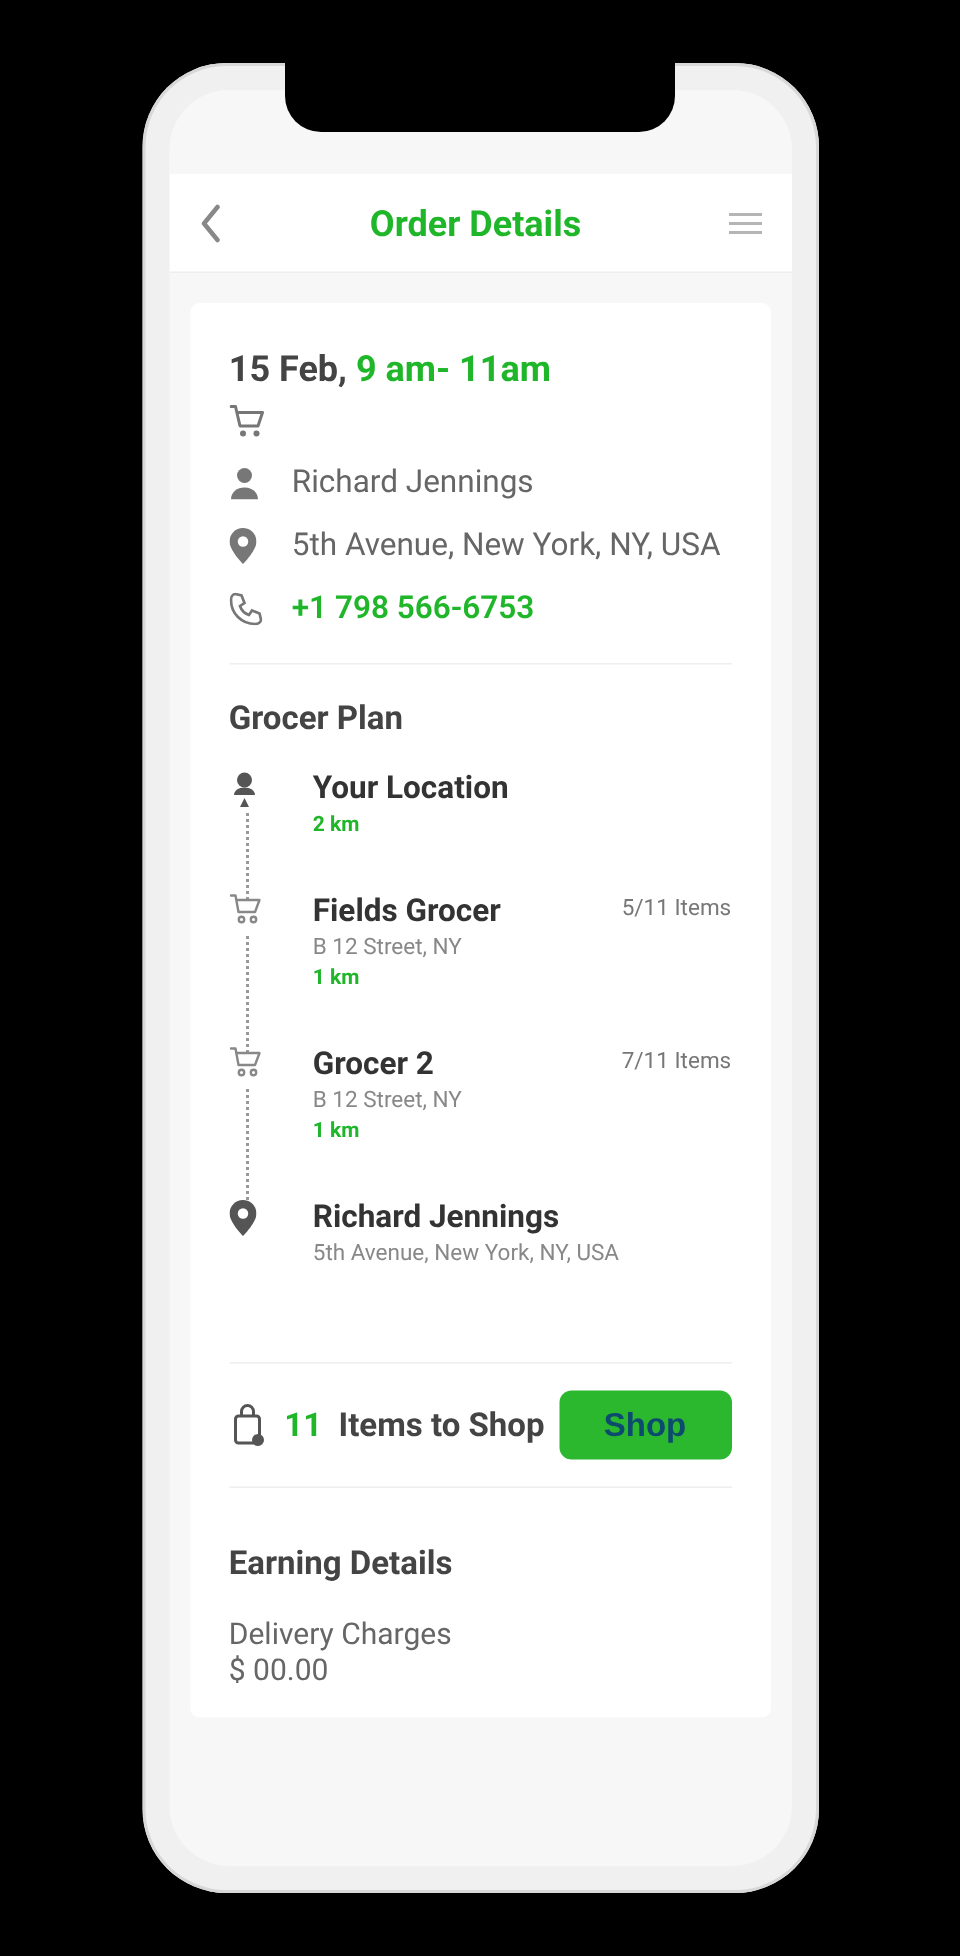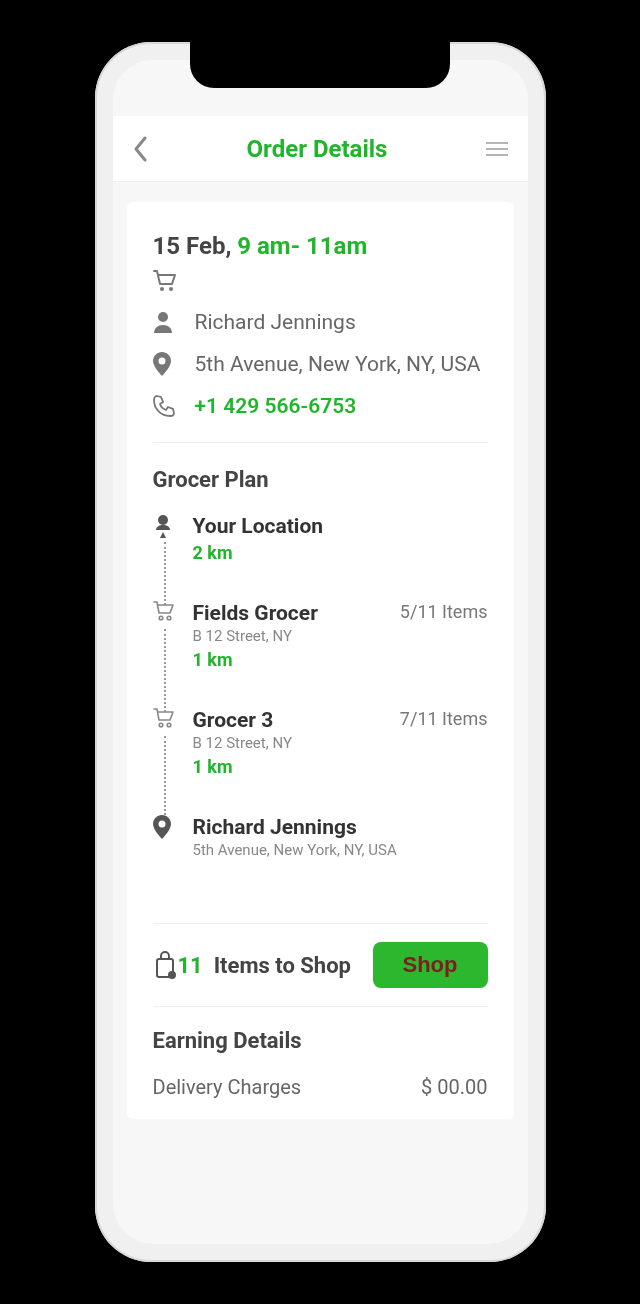--- a/index.html
+++ b/index.html
@@ -70,65 +70,66 @@
     margin-bottom: 18px;
     font-size: 21px;
     color: #666;
   }
   .info-row .icon { width: 24px; text-align: center; flex-shrink: 0; }
   .info-row .label { color: #777; }
   .info-row .bold { font-weight: 700; color: #555; }
   .info-row .green { color: #20b62a; font-weight: 600; }
   hr.sep { border: none; border-top: 1px solid #eee; margin: 24px 0; }
   .section-title { font-size: 22px; font-weight: 700; color: #444; margin-bottom: 22px; }
-  .route-item { display: flex; gap: 16px; position: relative; padding-bottom: 38px; }
+  .route-item { display: flex; gap: 32px; position: relative; padding-bottom: 38px; }
   .route-item:last-of-type { padding-bottom: 0; }
   .route-icon { width: 24px; text-align: center; flex-shrink: 0; position: relative; z-index: 2; }
   .route-line {
     position: absolute;
     left: 11px;
     top: 28px;
     bottom: -4px;
     border-left: 2px dotted #999;
     z-index: 1;
   }
   .route-item:last-of-type .route-line { display: none; }
   .route-body { flex: 1; }
   .route-head { display: flex; justify-content: space-between; align-items: flex-start; }
   .route-title-t { font-size: 21px; font-weight: 700; color: #333; }
   .route-sub { font-size: 15px; color: #888; margin-top: 2px; }
-  .route-dist { font-size: 18px; color: #20b62a; font-weight: 700; margin-top: 4px; }
-  .route-items { font-size: 18px; color: #777; }
+  .route-dist { font-size: 14px; color: #20b62a; font-weight: 700; margin-top: 4px; }
+  .route-items { font-size: 15px; color: #777; }
   .shop-bar {
     border-top: 1px solid #eee;
     border-bottom: 1px solid #eee;
     margin-top: 26px;
     padding: 18px 0;
     display: flex;
     align-items: center;
     justify-content: space-between;
   }
-  .shop-left { display: flex; align-items: center; gap: 1px; font-size: 22px; font-weight: 700; color: #444; }
+  .shop-left { display: flex; align-items: center; gap: 13px; font-size: 22px; font-weight: 700; color: #444; }
   .shop-left .count { color: #20b62a; }
   .shop-btn {
     background: #2bb82f;
-    color: #7f1d1d;
+    color: #0c4a6e;
     border: none;
     border-radius: 8px;
     padding: 10px 30px;
     font-size: 22px;
     font-weight: 700;
     text-align: center;
   }
   .earning-row {
     display: flex;
-    justify-content: space-between;
+    justify-content: center;
     font-size: 20px;
     color: #666;
     margin-top: 18px;
+    flex-direction: column;
   }
   svg { display: block; }
 </style>
 </head>
 <body>
 
 <div class="phone-frame">
   <div class="notch"></div>
   <div class="screen">
     <div class="status-bar"></div>
@@ -183,21 +184,21 @@
           </span>
           <span>5th Avenue, New York, NY, USA</span>
         </div>
 
         <div class="info-row">
           <span class="icon">
             <svg width="22" height="22" viewBox="0 0 22 22">
                 <path d="M4 1l4 1 2 5-3 2c1 3 3 5 6 6l2-3 5 2 1 4c0 2-2 3-4 3C8 21 1 14 1 5c0-2 1-4 3-4z" fill="none" stroke="#777" stroke-width="1.8"></path>
               </svg>
           </span>
-          <span class="green">+1 429 566-6753</span>
+          <span class="green">+1 798 566-6753</span>
         </div>
 
         <hr class="sep">
 
         <div class="section-title">Grocer Plan</div>
 
         <div class="route-item">
           <div class="route-line"></div>
           <div class="route-icon">
             <svg width="20" height="24" viewBox="0 0 20 24">
@@ -237,21 +238,21 @@
           <div class="route-line"></div>
           <div class="route-icon">
             <svg width="22" height="20" viewBox="0 0 22 20">
                 <path d="M1 1h3l2 11h11l3-8H5" stroke="#888" stroke-width="1.6" fill="none" stroke-linecap="round" stroke-linejoin="round"></path>
                 <circle cx="8" cy="17" r="1.8" fill="none" stroke="#888" stroke-width="1.6"></circle>
                 <circle cx="16" cy="17" r="1.8" fill="none" stroke="#888" stroke-width="1.6"></circle>
               </svg>
           </div>
           <div class="route-body">
             <div class="route-head">
-              <div class="route-title-t">Grocer 3</div>
+              <div class="route-title-t">Grocer 2</div>
               <div class="route-items">7/11 Items</div>
             </div>
             <div class="route-sub">B 12 Street, NY</div>
             <div class="route-dist">1 km</div>
           </div>
         </div>
 
         <div class="route-item">
           <div class="route-icon">
             <svg width="18" height="24" viewBox="0 0 18 24">
@@ -274,21 +275,21 @@
                   <rect x="4" y="8" width="16" height="18" rx="2" fill="none" stroke="#555" stroke-width="2"></rect>
                   <path d="M8 8V5a4 4 0 0 1 8 0v3" fill="none" stroke="#555" stroke-width="2"></path>
                   <circle cx="19" cy="24" r="4" fill="#555"></circle>
                 </svg>
             </span>
             <span><span class="count">11</span>&nbsp;&nbsp;<span>Items to Shop</span></span>
           </div>
           <button class="shop-btn">Shop</button>
         </div>
 
-        <div class="section-title" style="margin-top:21px;">Earning Details</div>
+        <div class="section-title" style="margin-top:38px;">Earning Details</div>
 
         <div class="earning-row">
           <span>Delivery Charges</span>
           <span>$ 00.00</span>
         </div>
 
       </div>
     </div>
   </div>
 </div>

